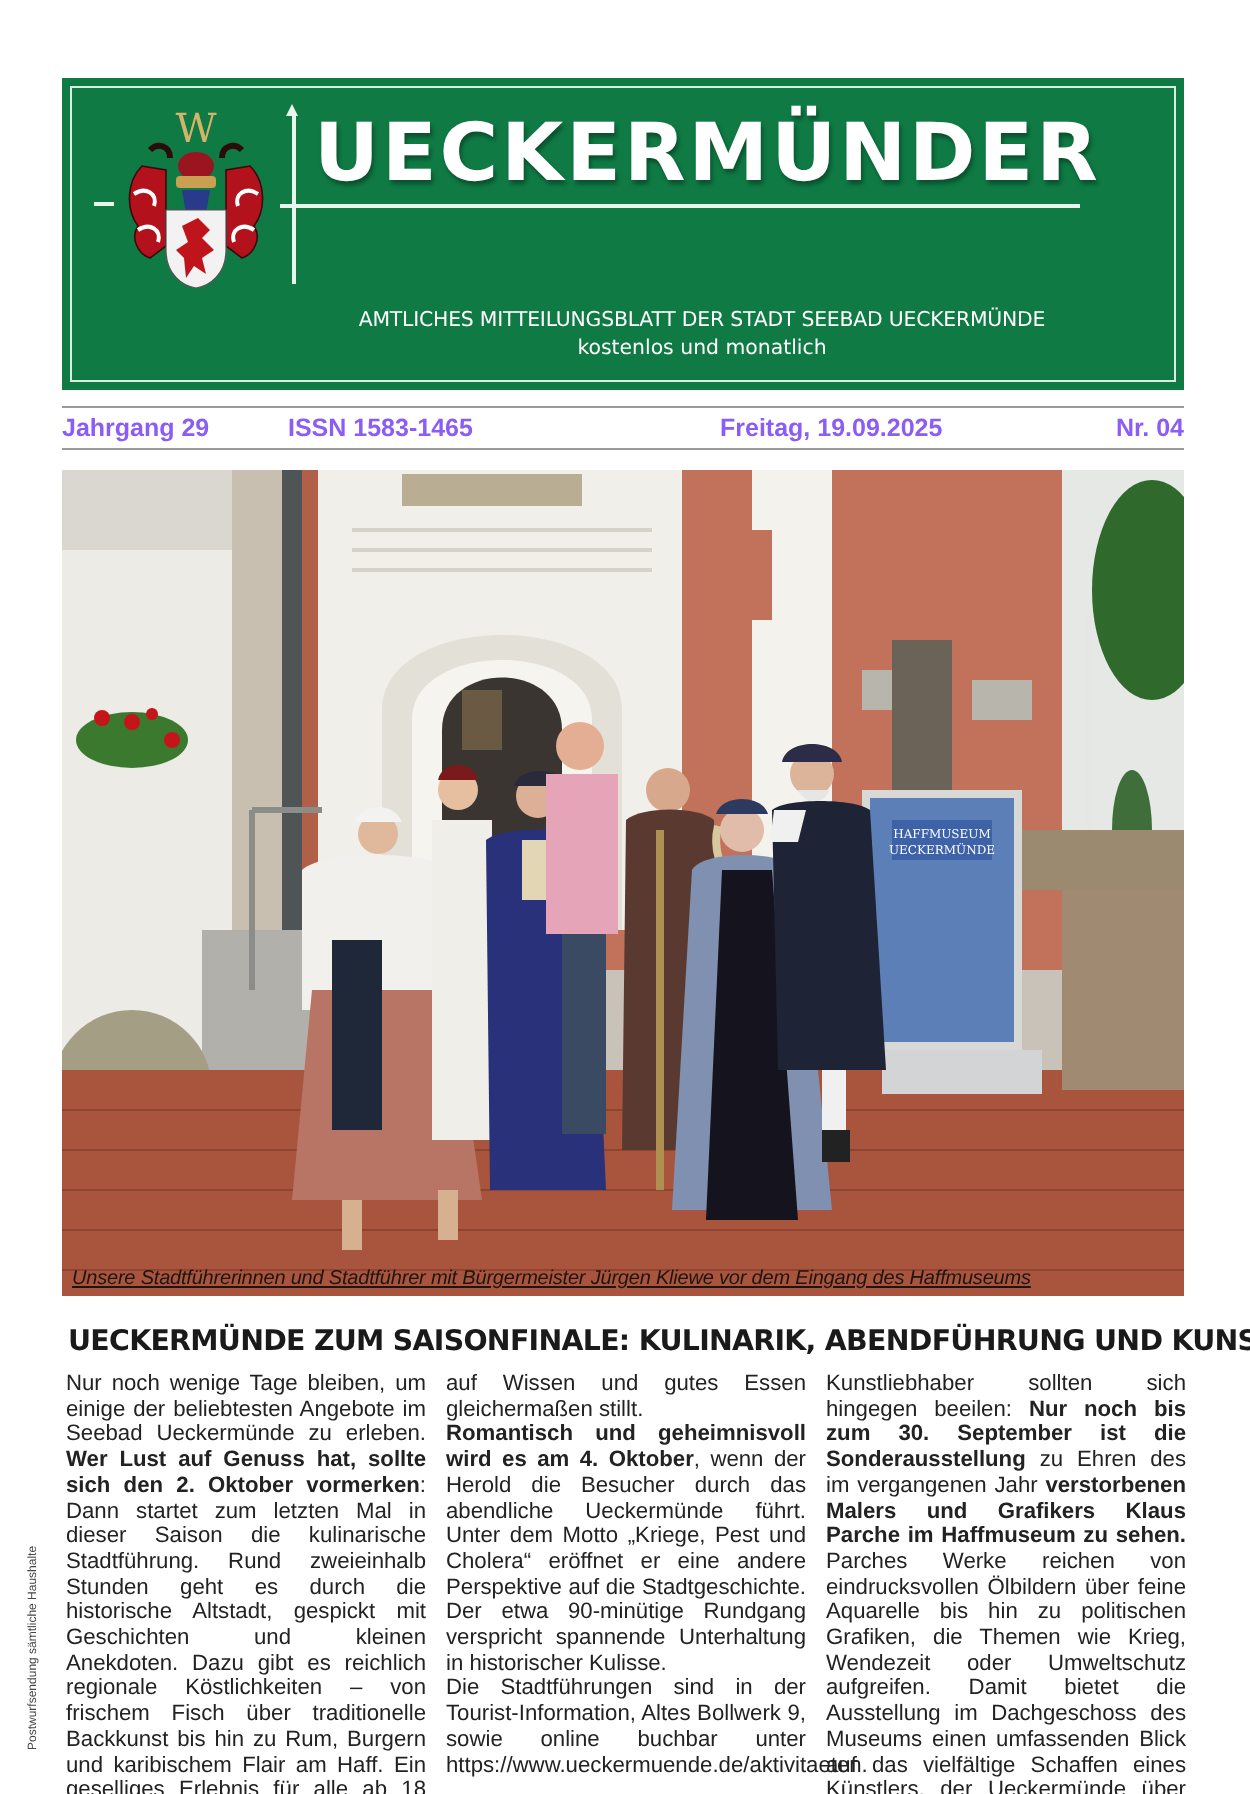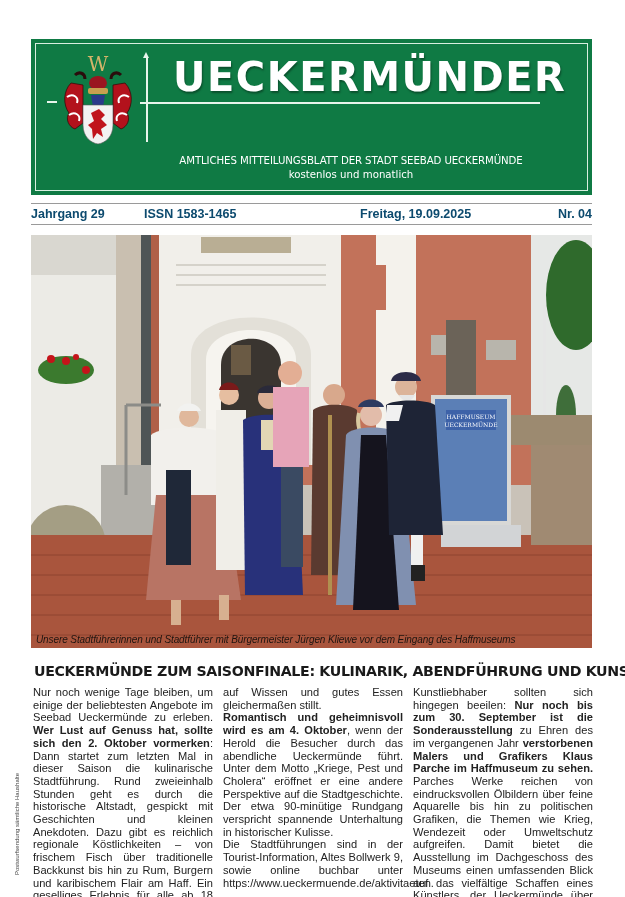--- a/index.html
+++ b/index.html
@@ -32,50 +32,50 @@
   .hline {
     position: absolute; left: 109px; top: 63px; width: 400px; height: 1.5px; background: #e8f5ec;
   }
   .title-line {
     position: absolute; left: 126px; color: #ffffff;
     font-family: "DejaVu Sans", sans-serif; font-weight: bold;
     font-size: 40px; letter-spacing: 1.5px; line-height: 1;
     text-shadow: 1px 2px 2px rgba(0,0,0,0.35);
     white-space: nowrap;
   }
-  .title-line.l1 { top: 18px; margin-left: 16px; }
+  .title-line.l1 { top: 18px; }
   .title-line.l2 { top: 69px; }
   .subtitle {
     position: absolute; left: 120px; width: 400px; text-align: center; color: #ffffff;
     font-family: "DejaVu Sans", sans-serif; font-size: 10.2px; white-space: nowrap;
   }
   .subtitle.s1 { top: 116px; letter-spacing: -0.1px; }
   .subtitle.s2 { top: 130px; }
 
   
   .issue-bar {
     position: absolute; left: 31px; top: 203px; width: 561px; height: 22px;
     border-top: 1.5px solid #9a9a9a; border-bottom: 1.5px solid #9a9a9a;
-    font-family: "Liberation Sans", sans-serif; font-weight: bold; font-size: 12.5px; color: #0c4a6e;
+    font-family: "Liberation Sans", sans-serif; font-weight: bold; font-size: 12.5px; color: #8b5cf6;
   }
   .issue-bar span { position: absolute; top: 3px; white-space: nowrap; }
   .ib-year { left: 0; }
   .ib-issn { left: 113px; }
   .ib-date { left: 305px; margin-left: 24px; }
   .ib-nr { right: 0; }
 
   
   .photo {
     position: absolute; left: 31px; top: 235px; width: 561px; height: 413px; overflow: hidden;
     background: #c9c2b8;
   }
   .photo svg { position: absolute; left: 0; top: 0; width: 561px; height: 413px; display: block; }
   .caption {
     position: absolute; left: 5px; bottom: 3px; font-style: italic; font-size: 10px; color: #1e1410;
-    font-family: "Liberation Sans", sans-serif; white-space: nowrap; letter-spacing: -0.1px;
+    font-family: "Liberation Sans", sans-serif; white-space: nowrap; letter-spacing: -0.1px; text-decoration: underline;
   }
 
   
   .headline {
     position: absolute; left: 34px; top: 663px; width: 560px;
     font-family: "DejaVu Sans", sans-serif; font-size: 14.2px; color: #1a1a1a; white-space: nowrap;
     letter-spacing: -0.35px;
   }
 
   

